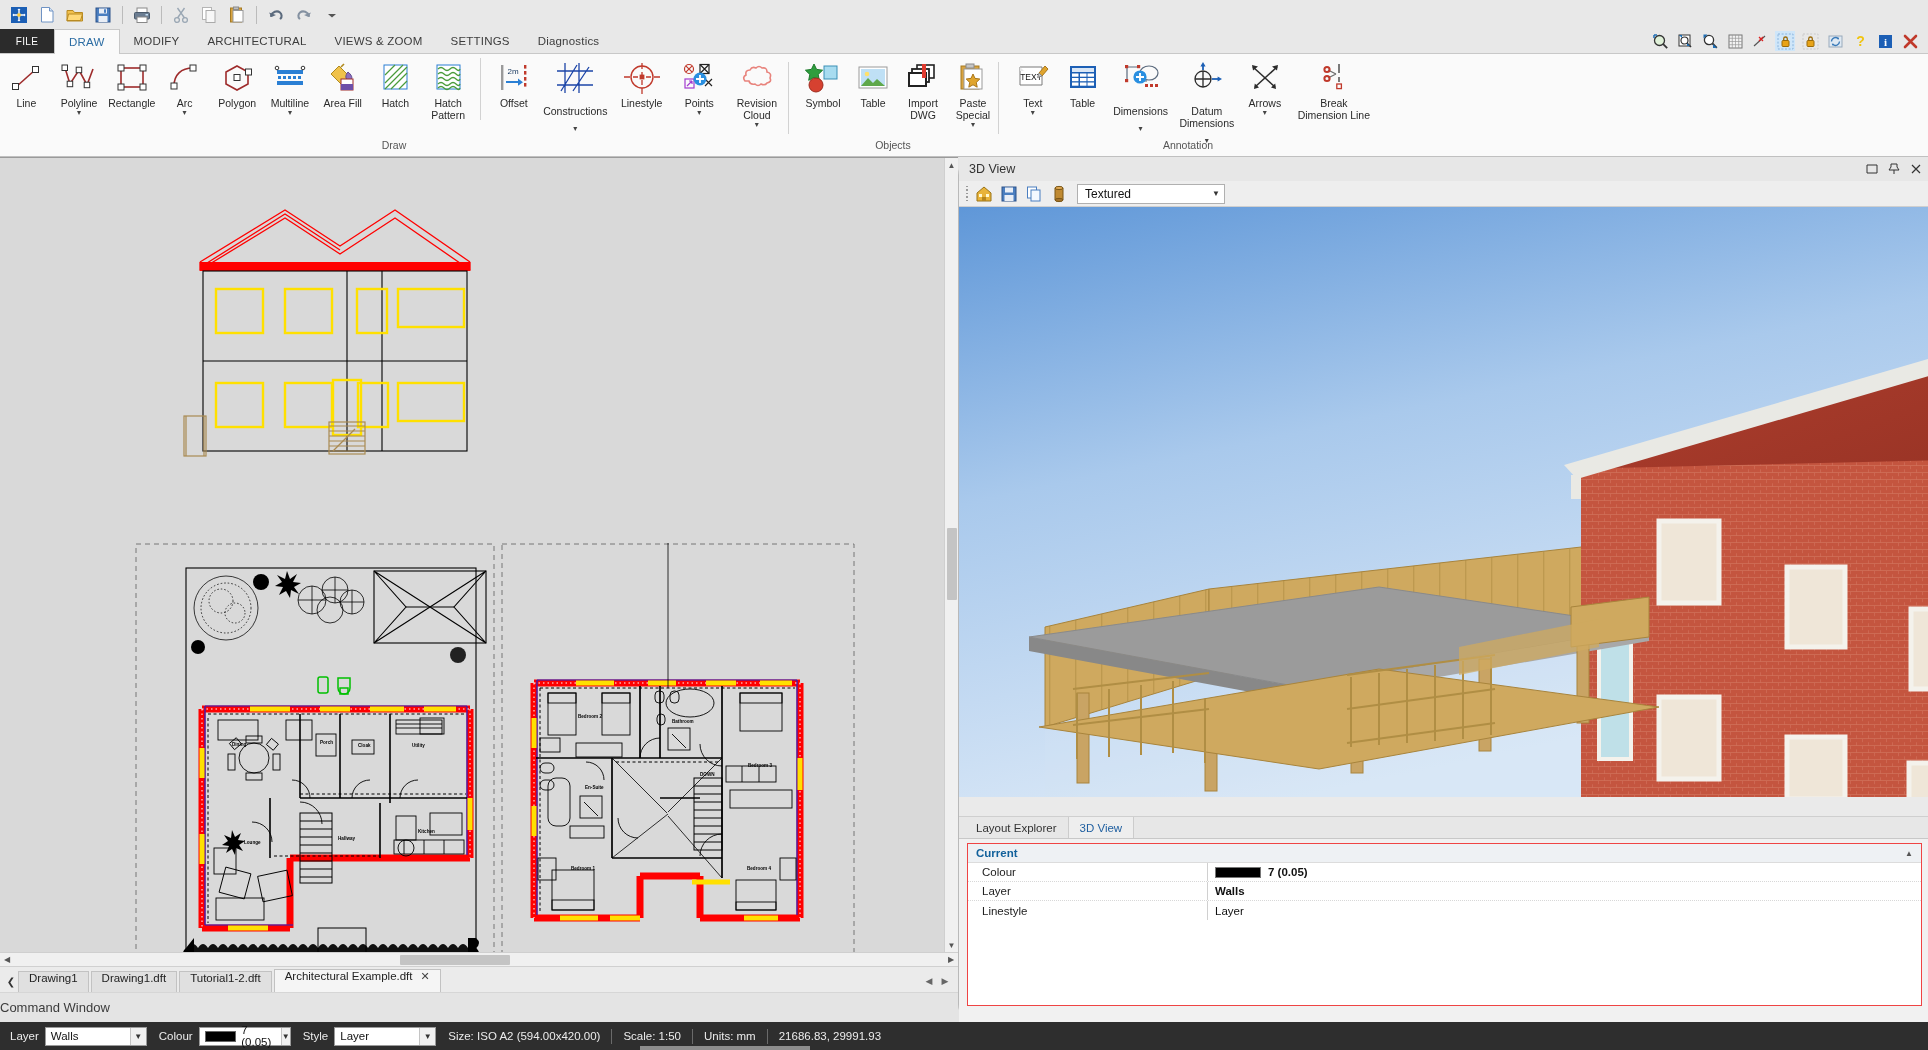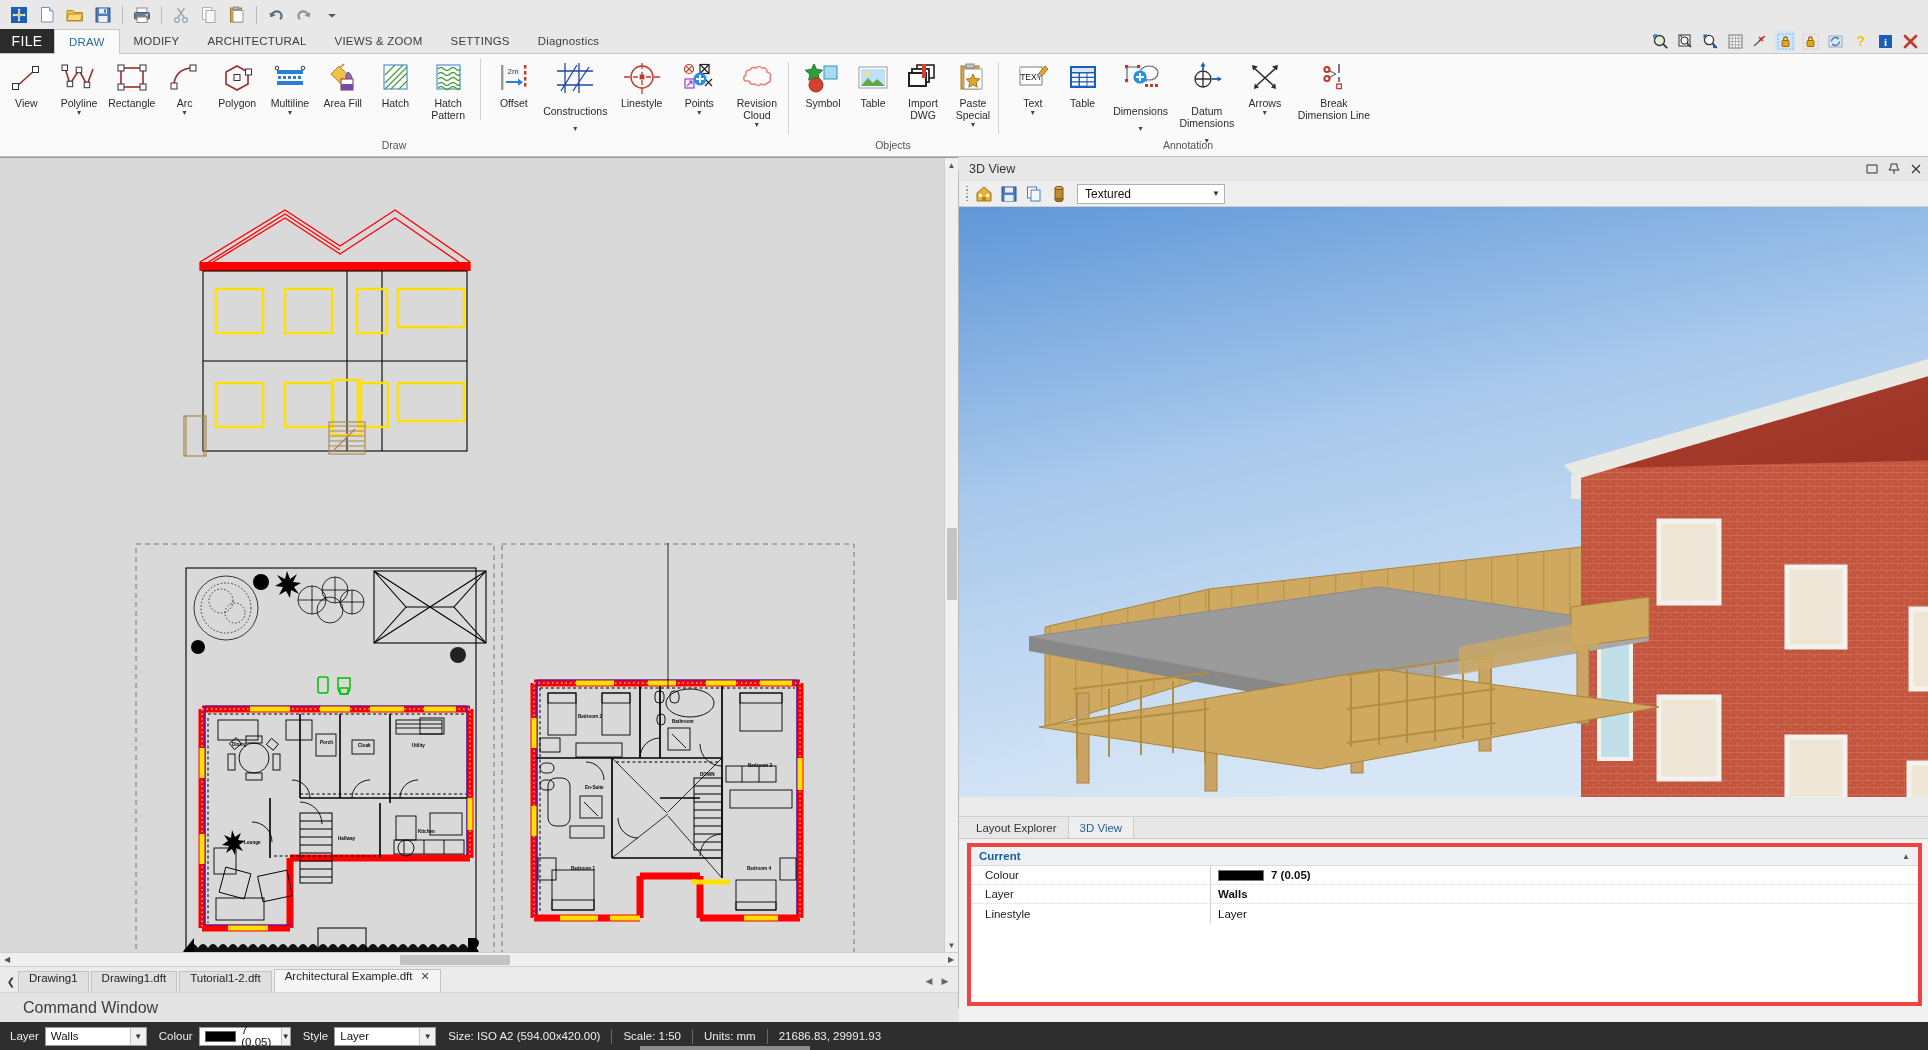--- a/index.html
+++ b/index.html
@@ -41,21 +41,21 @@
   .qat-sep { width: 1px; height: 18px; background: #bbb; margin: 0 4px; }
 
   
   .tabstrip {
     height: 24px; background: #e8e8e8; display: flex; align-items: flex-end;
     flex: 0 0 24px; position: relative; border-bottom: 1px solid #c8c8c8;
   }
   .tab-file {
     background: #2b2b2b; color: #fff; height: 24px; min-width: 54px;
     display: flex; align-items: center; justify-content: center;
-    font-size: 14px; cursor: pointer; letter-spacing: .3px; margin-top: 24px;
+    font-size: 10px; cursor: pointer; letter-spacing: .3px; margin-top: 24px;
   }
   .rtab {
     height: 24px; padding: 0 14px; display: flex; align-items: center;
     font-size: 11.5px; color: #3c3c3c; cursor: pointer; letter-spacing: .2px;
   }
   .rtab.active {
     background: #fafafa; color: #2b6ca3;
     border-left: 1px solid #c8c8c8; border-right: 1px solid #c8c8c8; border-top: 1px solid #c8c8c8;
     height: 25px; margin-bottom: -1px;
   }
@@ -121,21 +121,21 @@
     border-bottom: none; margin-right: 2px; cursor: pointer;
   }
   .dtab.active { background: #f5f5f5; height: 23px; }
   .dtab .x { font-size: 11px; color: #444; cursor: pointer; }
   .doctabs-right { margin-left:auto; display:flex; align-items:center; gap:2px; padding-right:6px; height:22px;}
   .dt-arrow { width:14px;height:18px;display:flex;align-items:center;justify-content:center;font-size:9px;color:#666;cursor:pointer;}
 
   
   .cmdwin {
     flex: 0 0 30px; background: #e4e4e4; display: flex; align-items: center;
-    padding-left: 23px; font-size: 16px; color: #3c3c3c; border-top: 1px solid #d6d6d6;
+    padding-left: 0; font-size: 13px; color: #3c3c3c; border-top: 1px solid #d6d6d6;
   }
 
   
   .rightpane { width: 970px; display: flex; flex-direction: column; background: #e4e4e4; border-left:1px solid #b9b9b9;border-radius:18px; }
 
   .panel { display: flex; flex-direction: column; background: #eaeaea; }
   .panel-header {
     height: 24px; display: flex; align-items: center; padding: 0 6px 0 10px;
     font-size: 12.5px; color: #333; background: #e7e7e7; flex: 0 0 24px;
   }
@@ -164,21 +164,21 @@
     flex: 0 0 22px; border-top: 1px solid #cfcfcf; padding-left: 6px;
   }
   .ptab {
     padding: 0 11px; display: flex; align-items: center; font-size: 11.5px; color: #333;
     border-right: 1px solid #cccccc; cursor: pointer;
   }
   .ptab.active { color: #1f5fa0; background: #eeeeee; }
 
   
   .propspanel { flex: 0 0 184px; display: flex; flex-direction: column; background: #f1f1f1; border-top:1px solid #c8c8c8; }
-  .props-body { flex: 1 1 auto; background: #ffffff; margin: 4px 6px 16px 8px; border: 4px solid #ef4444; overflow: hidden; }
+  .props-body { flex: 1 1 auto; background: #ffffff; margin: 4px 6px 16px 8px; border: 1px solid #ef4444; overflow: hidden; }
   .props-group {
     height: 19px; background: #eef1f4; display: flex; align-items: center; padding: 0 8px;
     font-size: 11.5px; font-weight: bold; color: #12619b; border-bottom: 1px solid #dcdcdc;
   }
   .props-group .collapse { margin-left: auto; font-size: 8px; color: #555; cursor:pointer; }
   .prow { height: 19px; display: flex; align-items: center; font-size: 11.5px; border-bottom: 1px dotted #d8d8d8; }
   .prow .pk { width: 240px; padding-left: 14px; color: #222; border-right: 1px solid #d0d0d0; height:100%; display:flex; align-items:center;}
   .prow .pv { padding-left: 7px; color: #111; display: flex; align-items: center; gap: 7px; flex:1; height:100%; }
   .swatch { width: 46px; height: 11px; border: 1px solid #777; display:inline-block; }
   .pv-bold { font-weight: bold; }
@@ -382,21 +382,21 @@
     <div class="rgroup" style="width:788px">
       <div class="rgroup-items">
         <div class="rbtn">
           <div class="ico">
             <svg width="40" height="34" viewBox="0 0 40 34">
                 <path d="M10 26L29 9" stroke="#9e2b2b" stroke-width="1.6"></path>
                 <rect x="6.5" y="22.5" width="6" height="6" fill="#fff" stroke="#333"></rect>
                 <rect x="26.5" y="5.5" width="6" height="6" fill="#fff" stroke="#333"></rect>
               </svg>
           </div>
-          <div class="lbl">View</div>
+          <div class="lbl">Line</div>
         </div>
         <div class="rbtn">
           <div class="ico">
             <svg width="40" height="34" viewBox="0 0 40 34">
                 <path d="M6 7L11 23L20 9L28 24L34 8" stroke="#9e2b2b" stroke-width="1.6" fill="none"></path>
                 <rect x="3" y="4" width="5.5" height="5.5" fill="#fff" stroke="#333"></rect>
                 <rect x="8.2" y="20.2" width="5.5" height="5.5" fill="#fff" stroke="#333"></rect>
                 <rect x="17.2" y="6.2" width="5.5" height="5.5" fill="#fff" stroke="#333"></rect>
                 <rect x="25.2" y="21.2" width="5.5" height="5.5" fill="#fff" stroke="#333"></rect>
               </svg>

